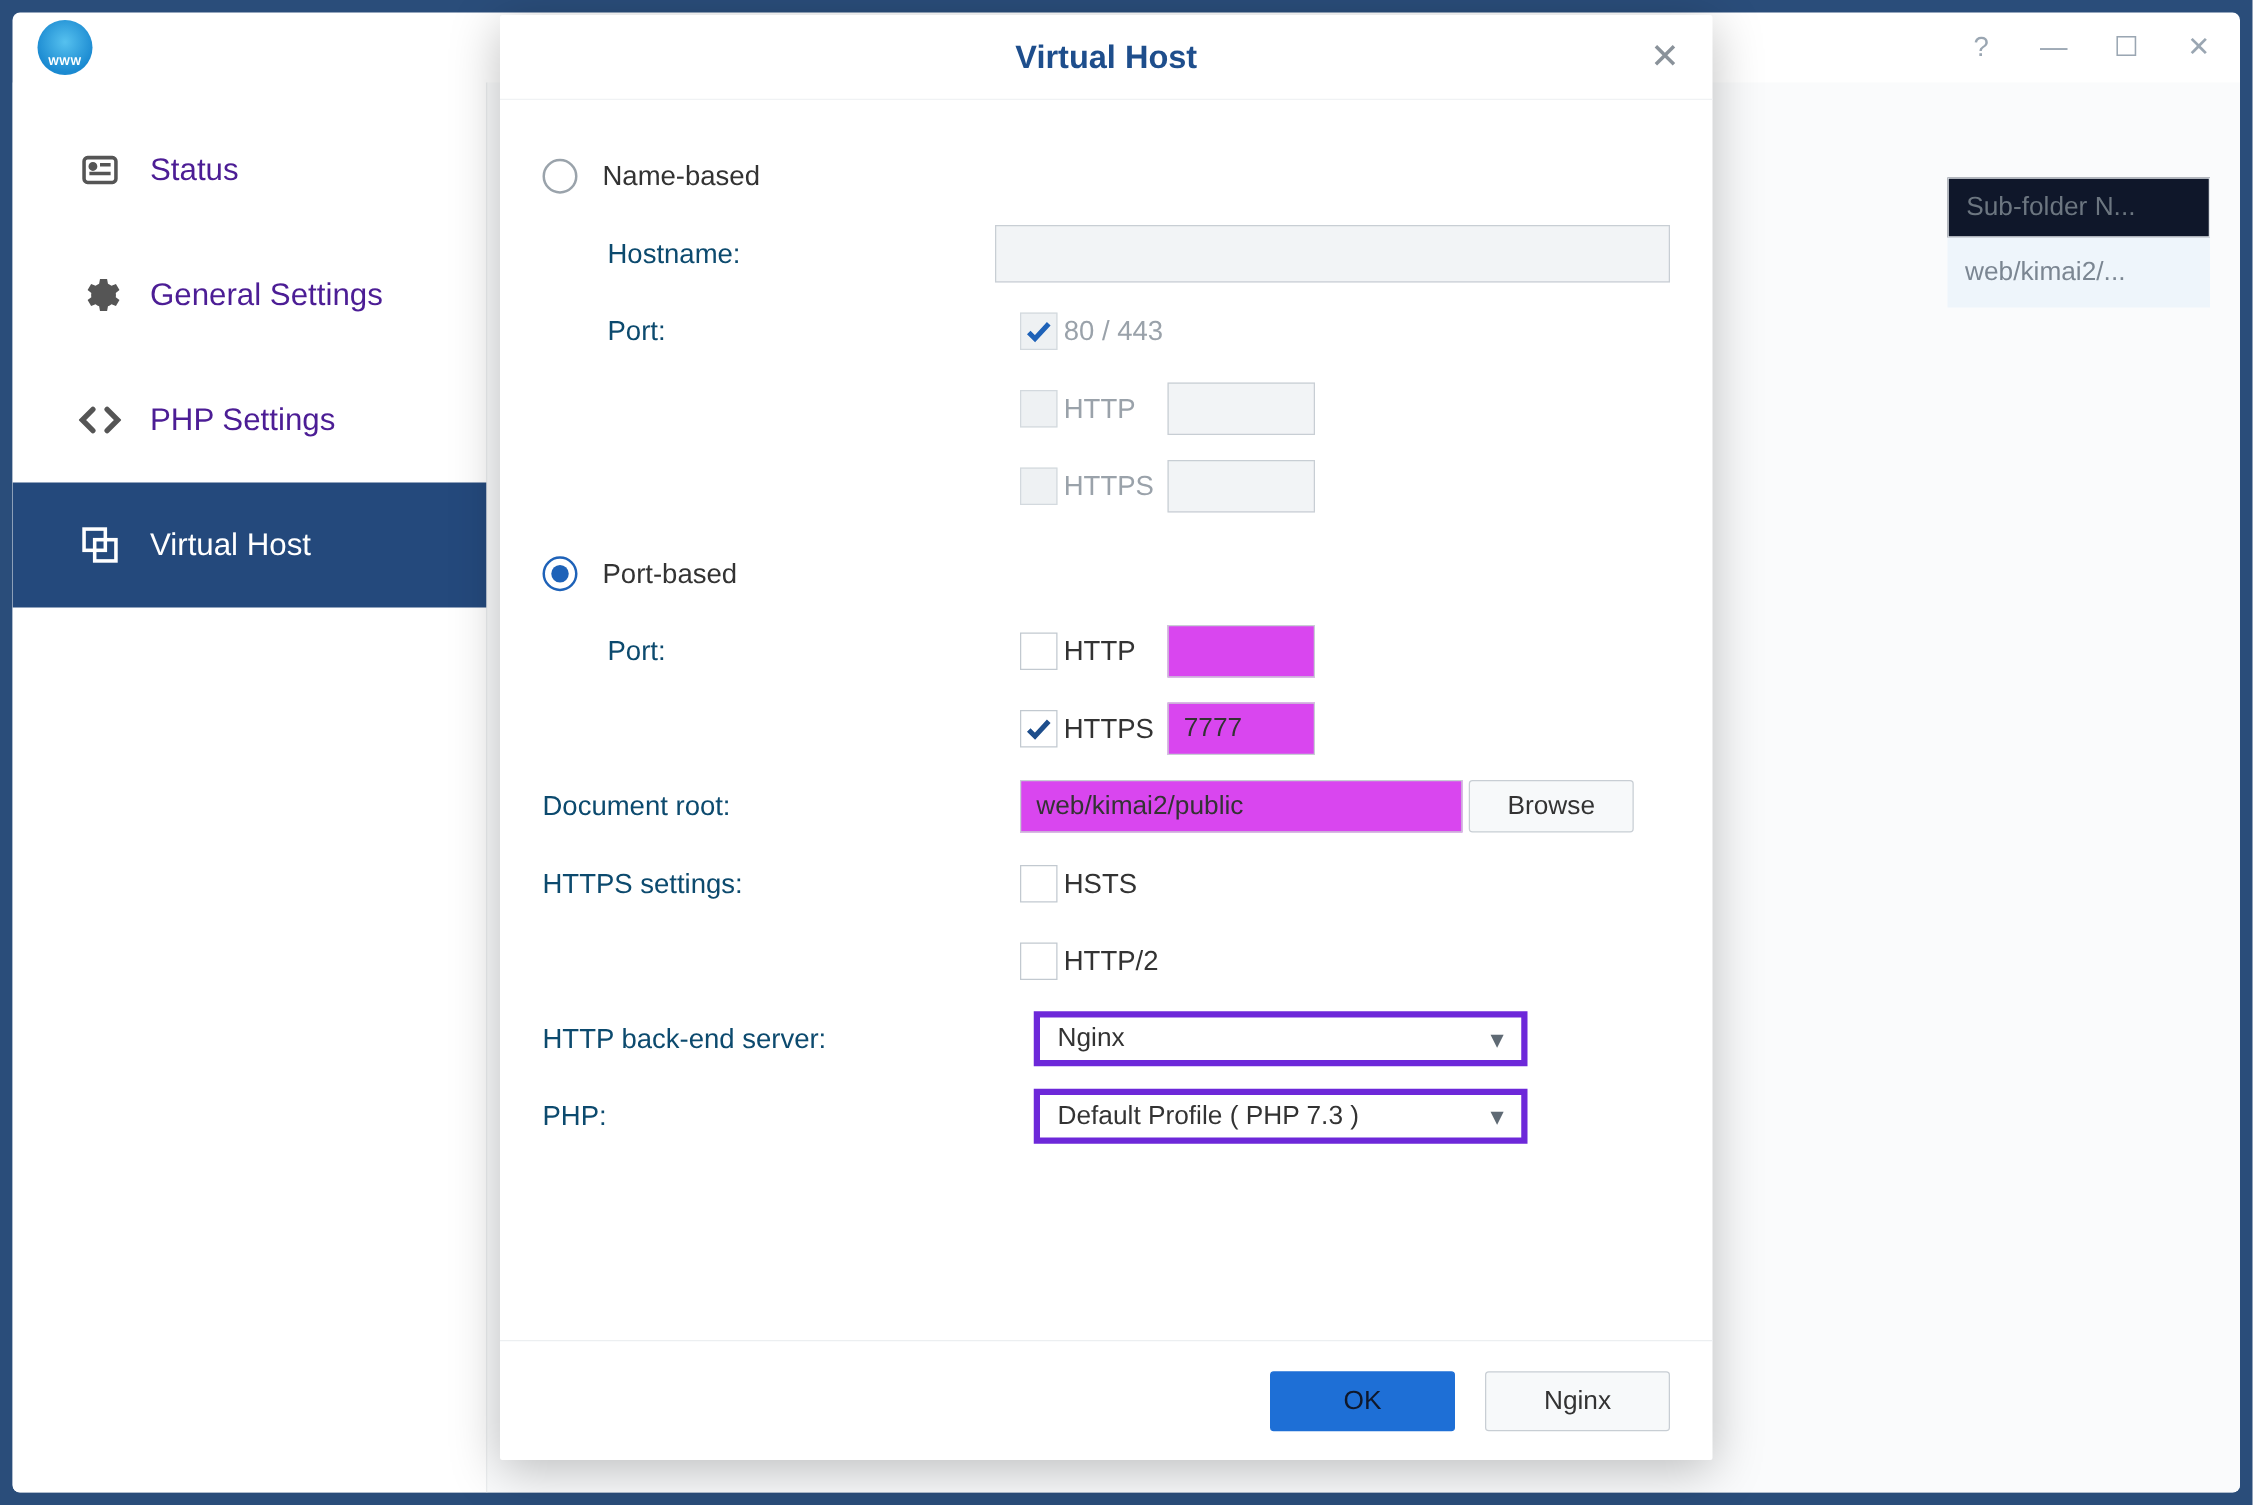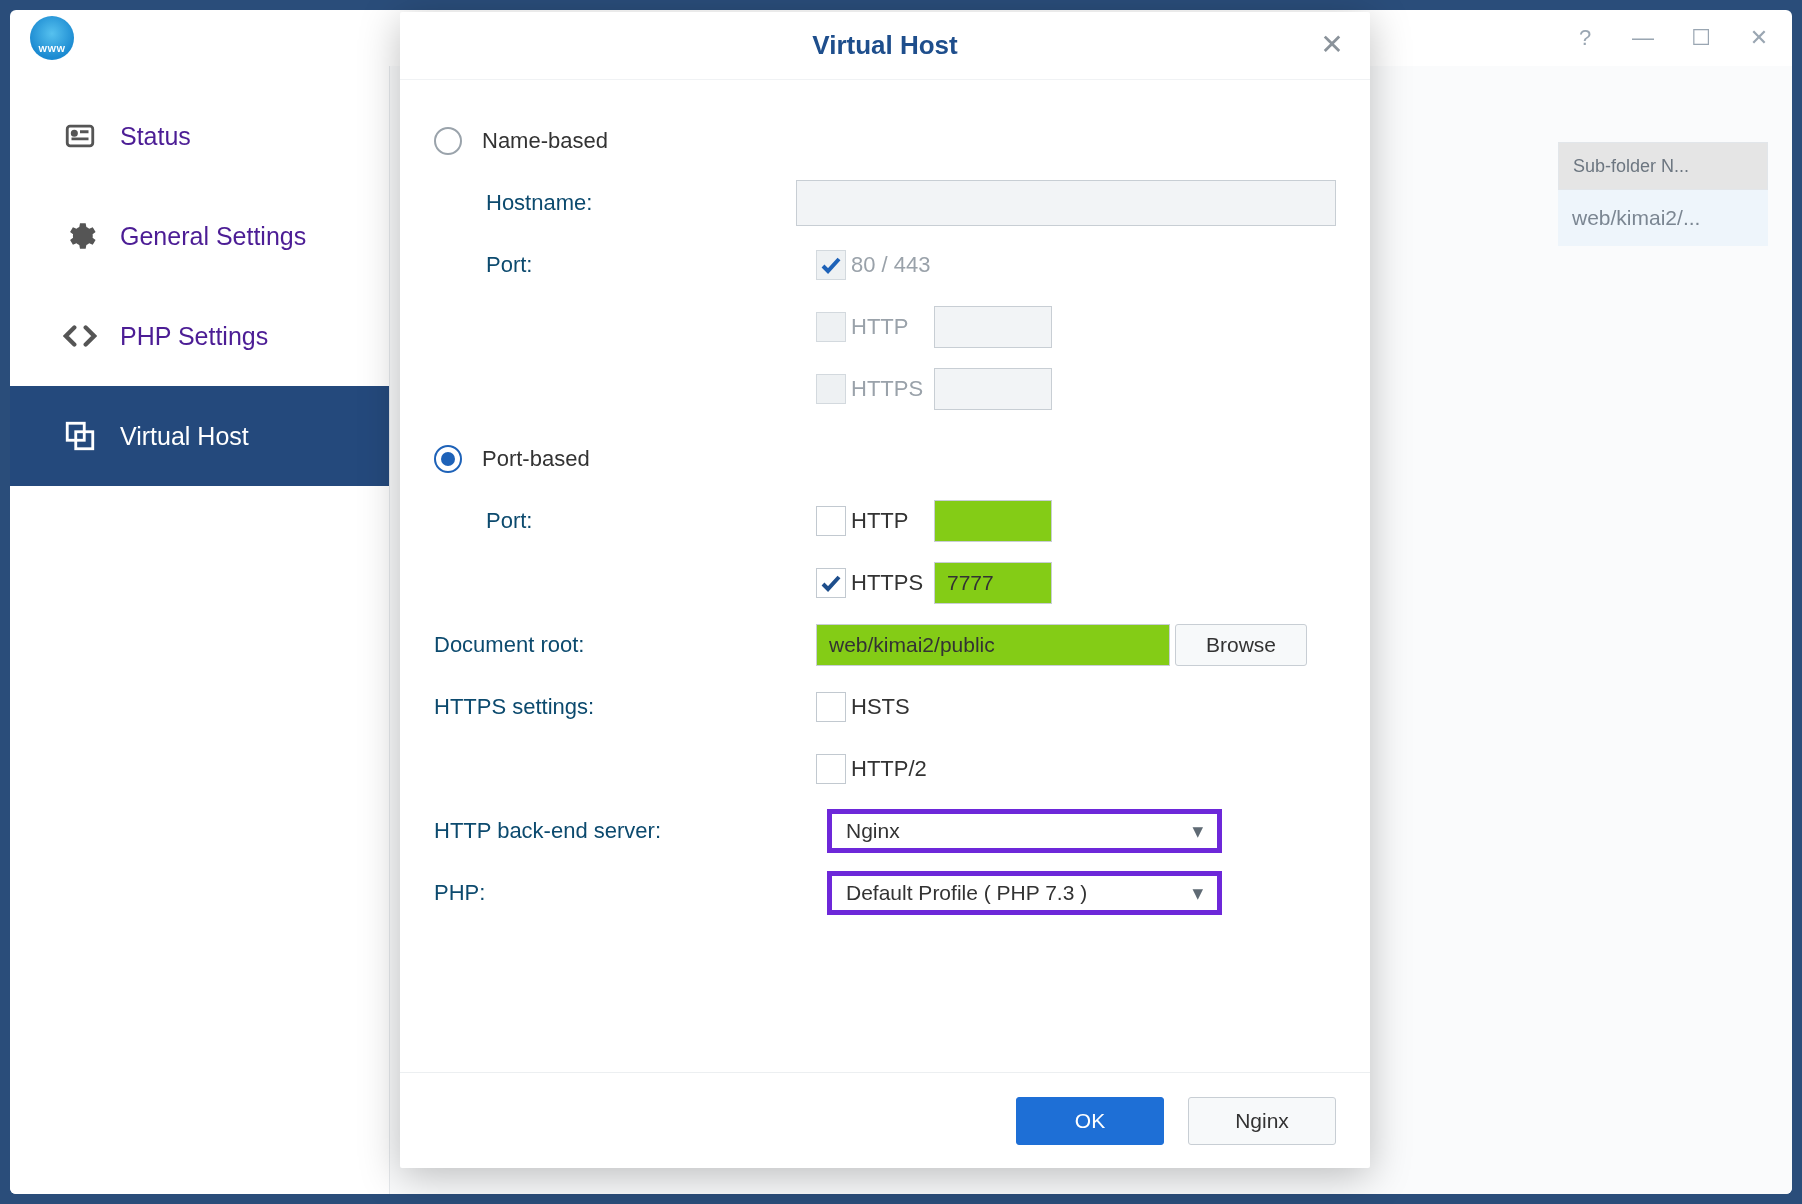--- a/index.html
+++ b/index.html
@@ -67,21 +67,21 @@
   width:36px; height:36px; display:flex; align-items:center; justify-content:center;
   color:inherit;
 }
 .main {
   flex:1; position:relative; background:#fafbfc;
 }
 .table-header {
   position:absolute; top:76px; right:24px;
   width:210px; height:48px;
   display:flex; align-items:center; padding:0 14px;
-  font-size:18px; color:#6c7680; border:1px solid #e2e6ea; background:#e5e5e5;
+  font-size:21px; color:#6c7680; border:1px solid #e2e6ea; background:#0f172a;
 }
 .table-row {
   position:absolute; top:124px; right:24px;
   width:210px; height:56px;
   display:flex; align-items:center; padding:0 14px;
   font-size:21px; color:#7b8692; background:#eef5fb;
 }
 
 
 .modal {
@@ -127,36 +127,36 @@
 
 .checkbox {
   width:30px; height:30px; border:1px solid #c2c9d0; background:#fff;
   display:inline-flex; align-items:center; justify-content:center; cursor:pointer;
 }
 .checkbox.disabled { background:#eef1f3; border-color:#d3d9de; cursor:default;}
 .checkbox.checked svg { display:block; }
 .checkbox svg { display:none; width:24px; height:24px; }
 
 .text-input {
-  height:42px; border:1px solid #c8ced4; padding:0 12px; font-size:21px; color:#333; background:#84cc16;
+  height:42px; border:1px solid #c8ced4; padding:0 12px; font-size:21px; color:#333; background:#d946ef;
 }
 .text-input.wide { width:540px; height:46px; }
 .text-input.port { width:118px; }
 .text-input.docroot { width:354px; }
 .text-input.disabled { background:#f2f4f6; color:#aab2ba; }
 
 .inline-label { color:#333; min-width:78px; }
 .inline-label.disabled { color:#9aa2aa; }
 
 .btn {
   height:42px; padding:0 30px; border:1px solid #c8ced4; background:#f7f9fa;
   font-size:21px; color:#333; border-radius:3px; cursor:pointer;
   display:inline-flex; align-items:center; justify-content:center;
 }
-.btn.primary { background:#1e6fd6; border-color:#1e6fd6; color:#ffffff; padding:0 48px; }
+.btn.primary { background:#1e6fd6; border-color:#1e6fd6; color:#0f172a; padding:0 48px; }
 
 .select {
   width:395px; height:44px; border:5px solid #6d28d9;
   display:flex; align-items:center; justify-content:space-between;
   padding:0 14px; font-size:21px; cursor:pointer;margin-left:11px;
 }
 .select .caret { color:#5f6a74; }
 
 .modal-footer {
   height:96px; border-top:1px solid #eceff1;

